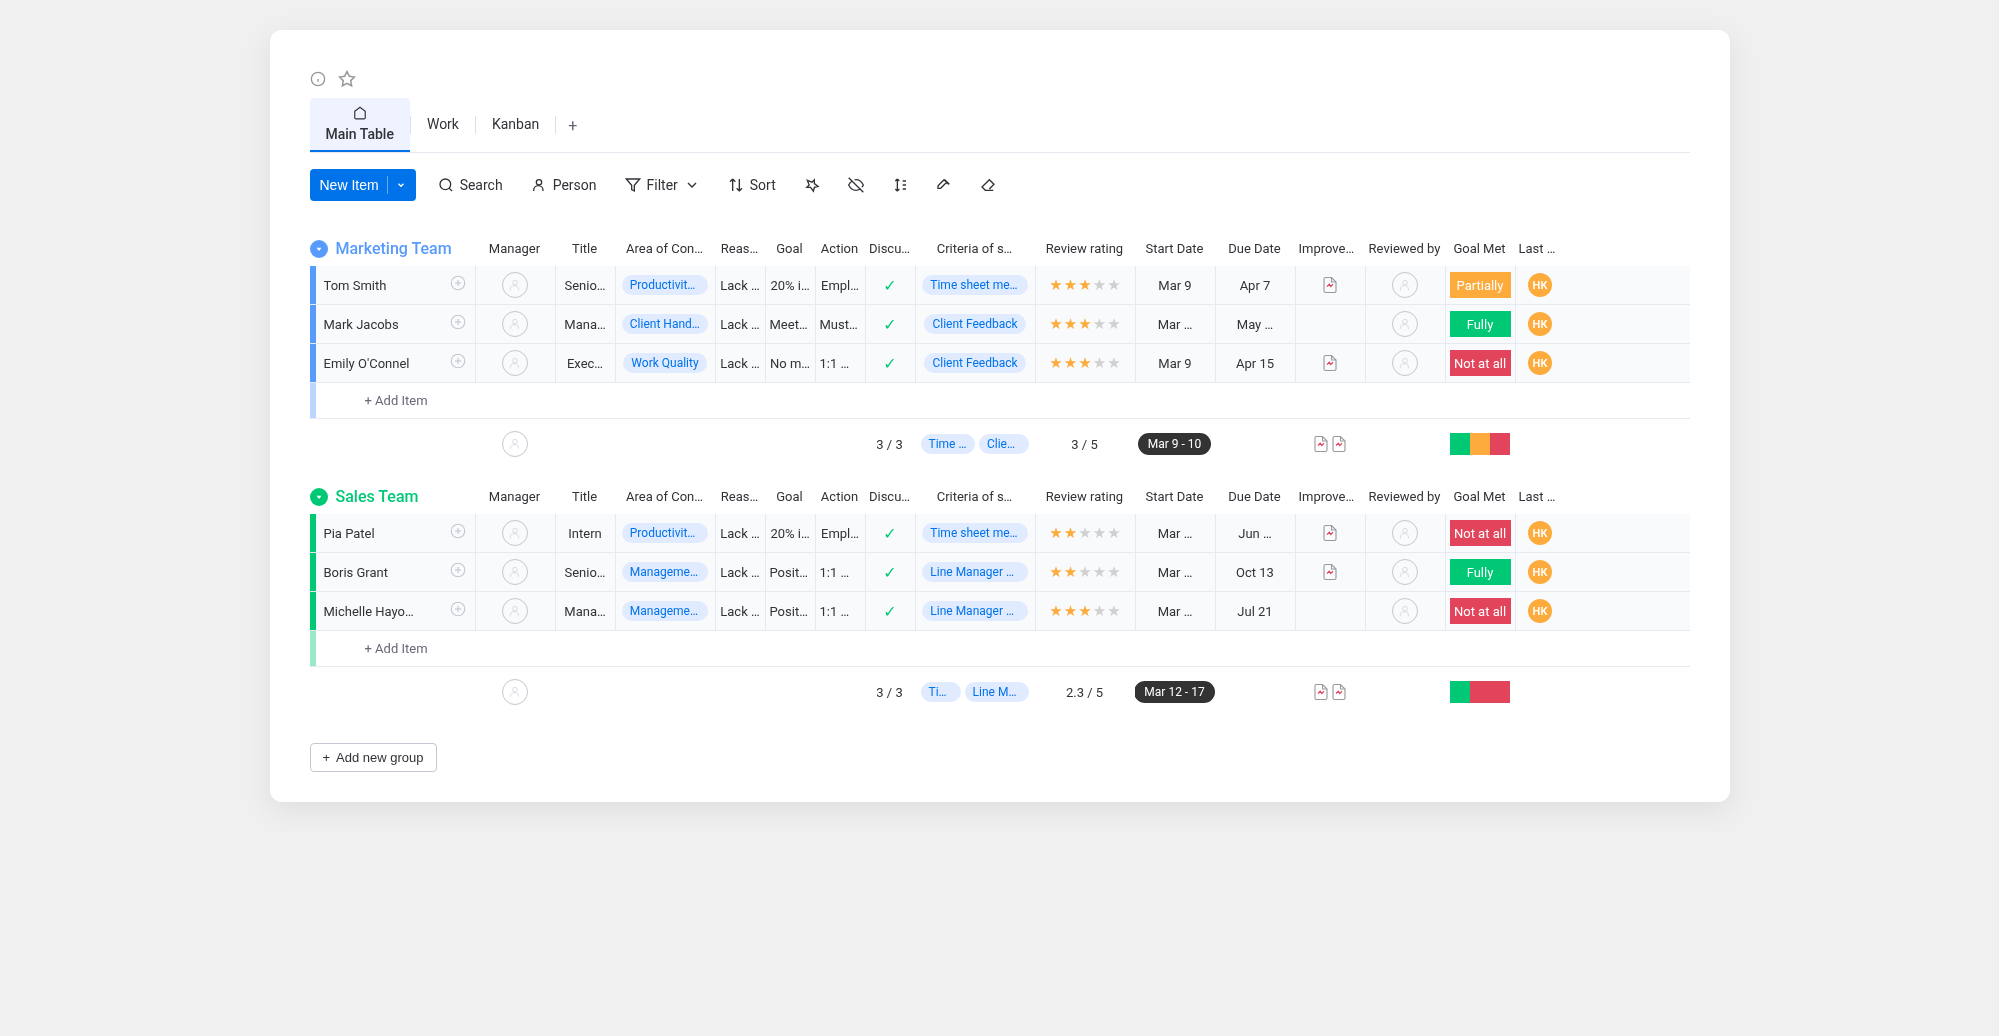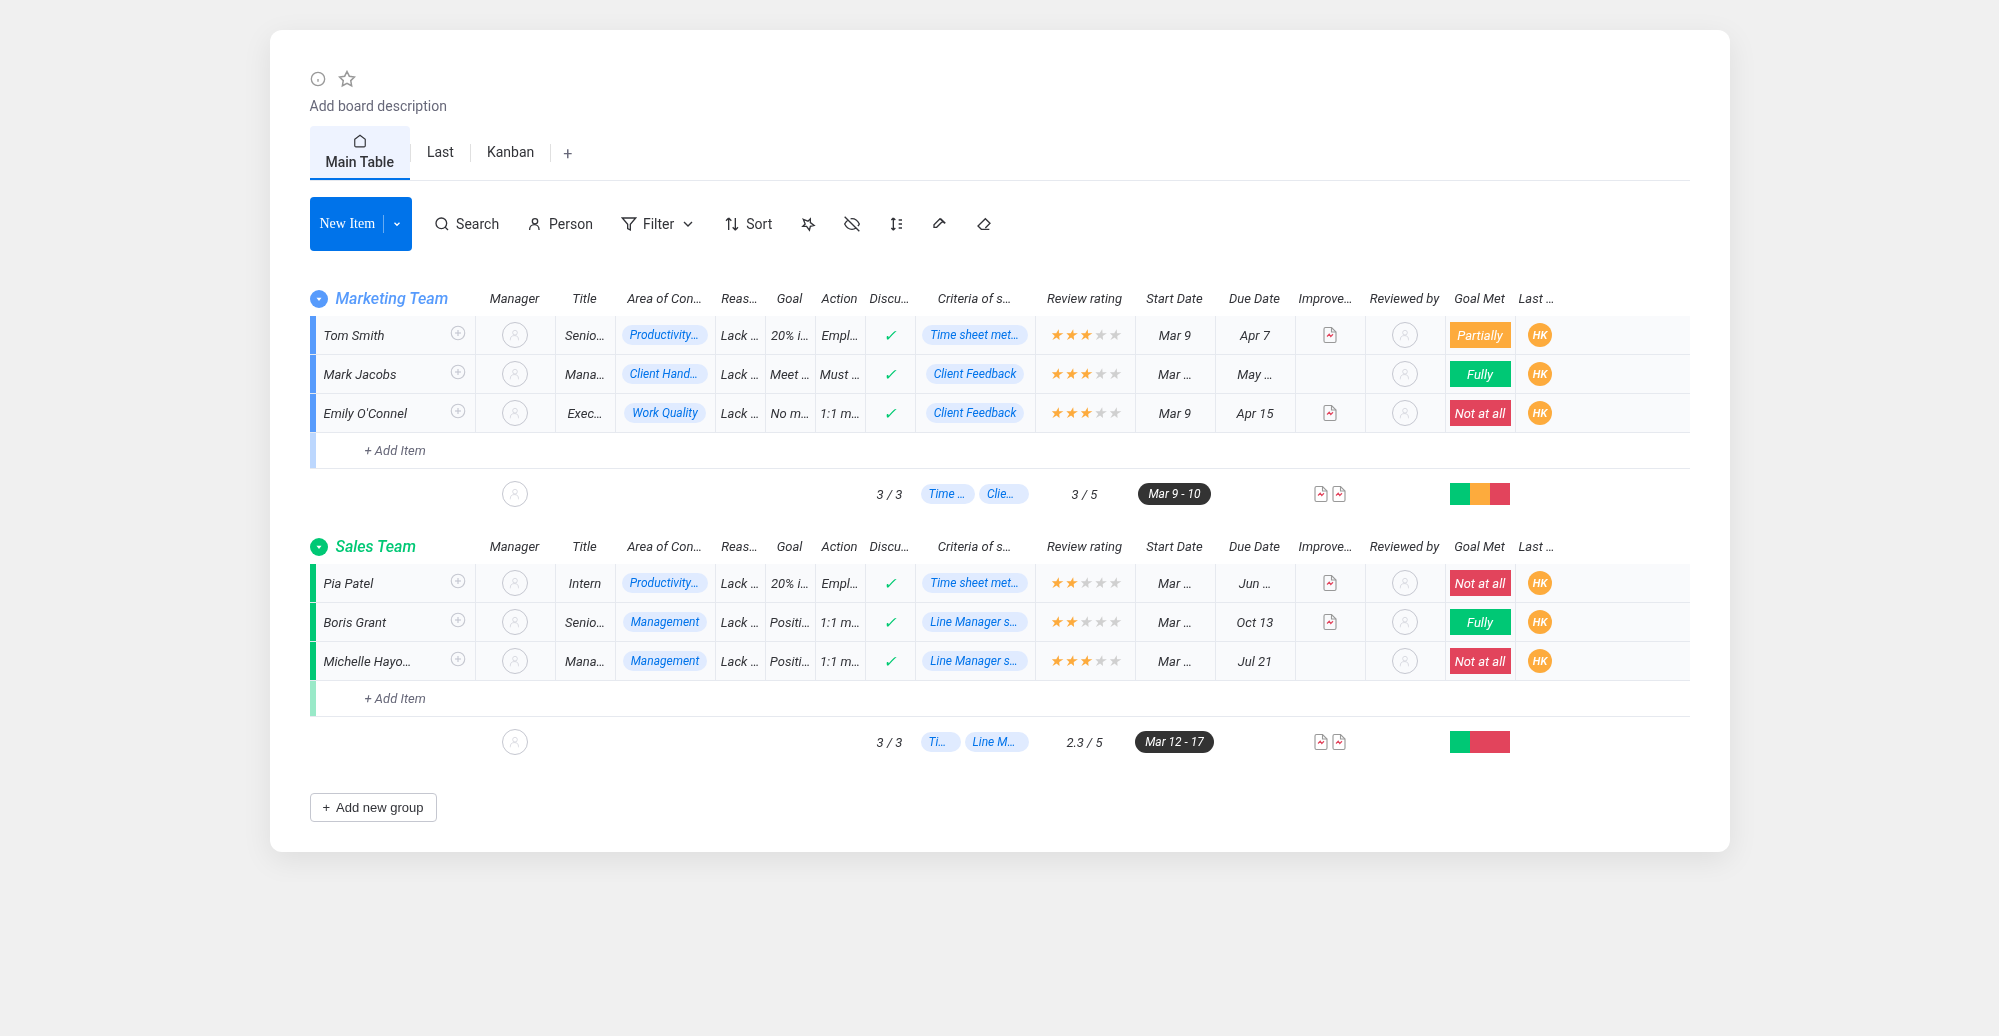--- a/index.html
+++ b/index.html
@@ -9,25 +9,25 @@
 .title-row { display: flex; align-items: center; gap: 12px; margin-bottom: 6px; }
 .title { font-size: 30px; font-weight: 600; }
 .info-icon, .star-icon { color: #999; cursor: pointer; }
 .subtitle { color: #676879; font-size: 14px; margin-bottom: 12px; cursor: text; }
 .tabs { display: flex; align-items: center; gap: 0; border-bottom: 1px solid #e6e9ef; margin-bottom: 16px; }
 .tab { display: flex; align-items: center; gap: 6px; padding: 8px 16px; font-size: 14px; color: #323338; cursor: pointer; border-bottom: 2px solid transparent; }
 .tab.active { color: #323338; border-bottom-color: #0073ea; font-weight: 500; background: #eef3ff; border-radius: 4px 4px 0 0; flex-direction: column; }
 .tab-sep { width: 1px; height: 18px; background: #e0e0e0; }
 .tab-add { padding: 6px 12px; color: #676879; cursor: pointer; font-size: 16px; }
 .toolbar { display: flex; align-items: center; gap: 16px; padding: 0 40px; margin-bottom: 30px; }
-.new-btn { background: #0073ea; color: #fff; border: none; border-radius: 4px; padding: 18px 10px; font-size: 14px; display: flex; align-items: center; gap: 8px; cursor: pointer; font-family: Liberation Serif, serif; }
+.new-btn { background: #0073ea; color: #fff; border: none; border-radius: 4px; padding: 7px 10px; font-size: 14px; display: flex; align-items: center; gap: 8px; cursor: pointer; }
 .new-btn .sep { width: 1px; height: 18px; background: rgba(255,255,255,0.4); }
 .tool { display: flex; align-items: center; gap: 6px; color: #323338; font-size: 14px; cursor: pointer; padding: 4px 6px; }
 .tool svg { width: 16px; height: 16px; }
-.group { padding: 0 40px; margin-bottom: 10px; font-style: italic; }
+.group { padding: 0 40px; margin-bottom: 10px; }
 .group-header { display: flex; align-items: stretch; }
 .group-title-cell { display: flex; align-items: center; gap: 8px; width: 165px; flex-shrink: 0; padding: 8px 0; }
 .collapse-ic { width: 18px; height: 18px; border-radius: 50%; display: flex; align-items: center; justify-content: center; cursor: pointer; }
 .group-name { font-size: 16px; font-weight: 500; }
 .col-headers { display: flex; flex: 1; overflow: hidden; }
 .col-h { font-size: 13px; color: #323338; padding: 10px 4px; text-align: center; white-space: nowrap; overflow: hidden; text-overflow: ellipsis; flex-shrink: 0; }
 .row { display: flex; align-items: stretch; border-bottom: 1px solid #e6e9ef; min-height: 34px; }
 .row.data { background: #f9fafc; }
 .row.data:first-of-type { border-top: 1px solid #e6e9ef; }
 .name-cell { width: 165px; flex-shrink: 0; display: flex; align-items: center; padding-left: 14px; position: relative; }
@@ -67,31 +67,30 @@
             <line x1="12" y1="16" x2="12" y2="12"></line>
             <line x1="12" y1="8" x2="12.01" y2="8"></line>
           </svg>
       </span>
       <span class="star-icon">
         <svg width="18" height="18" viewBox="0 0 24 24" fill="none" stroke="currentColor" stroke-width="2">
             <polygon points="12 2 15.09 8.26 22 9.27 17 14.14 18.18 21.02 12 17.77 5.82 21.02 7 14.14 2 9.27 8.91 8.26 12 2"></polygon>
           </svg>
       </span>
     </div>
-    <div class="subtitle">Add board description</div>
     <div class="tabs">
       <div class="tab active">
         <svg width="14" height="14" viewBox="0 0 24 24" fill="none" stroke="currentColor" stroke-width="2">
             <path d="M3 9l9-7 9 7v11a2 2 0 0 1-2 2H5a2 2 0 0 1-2-2z"></path>
           </svg>
         <span>Main Table</span>
       </div>
       <div class="tab-sep"></div>
       <div class="tab">
-          <span>Last</span>
+          <span>Work</span>
         </div>
       <div class="tab-sep"></div>
       <div class="tab">
           <span>Kanban</span>
         </div>
       <div class="tab-sep"></div>
       <div class="tab-add">+</div>
     </div>
   </div>
 

